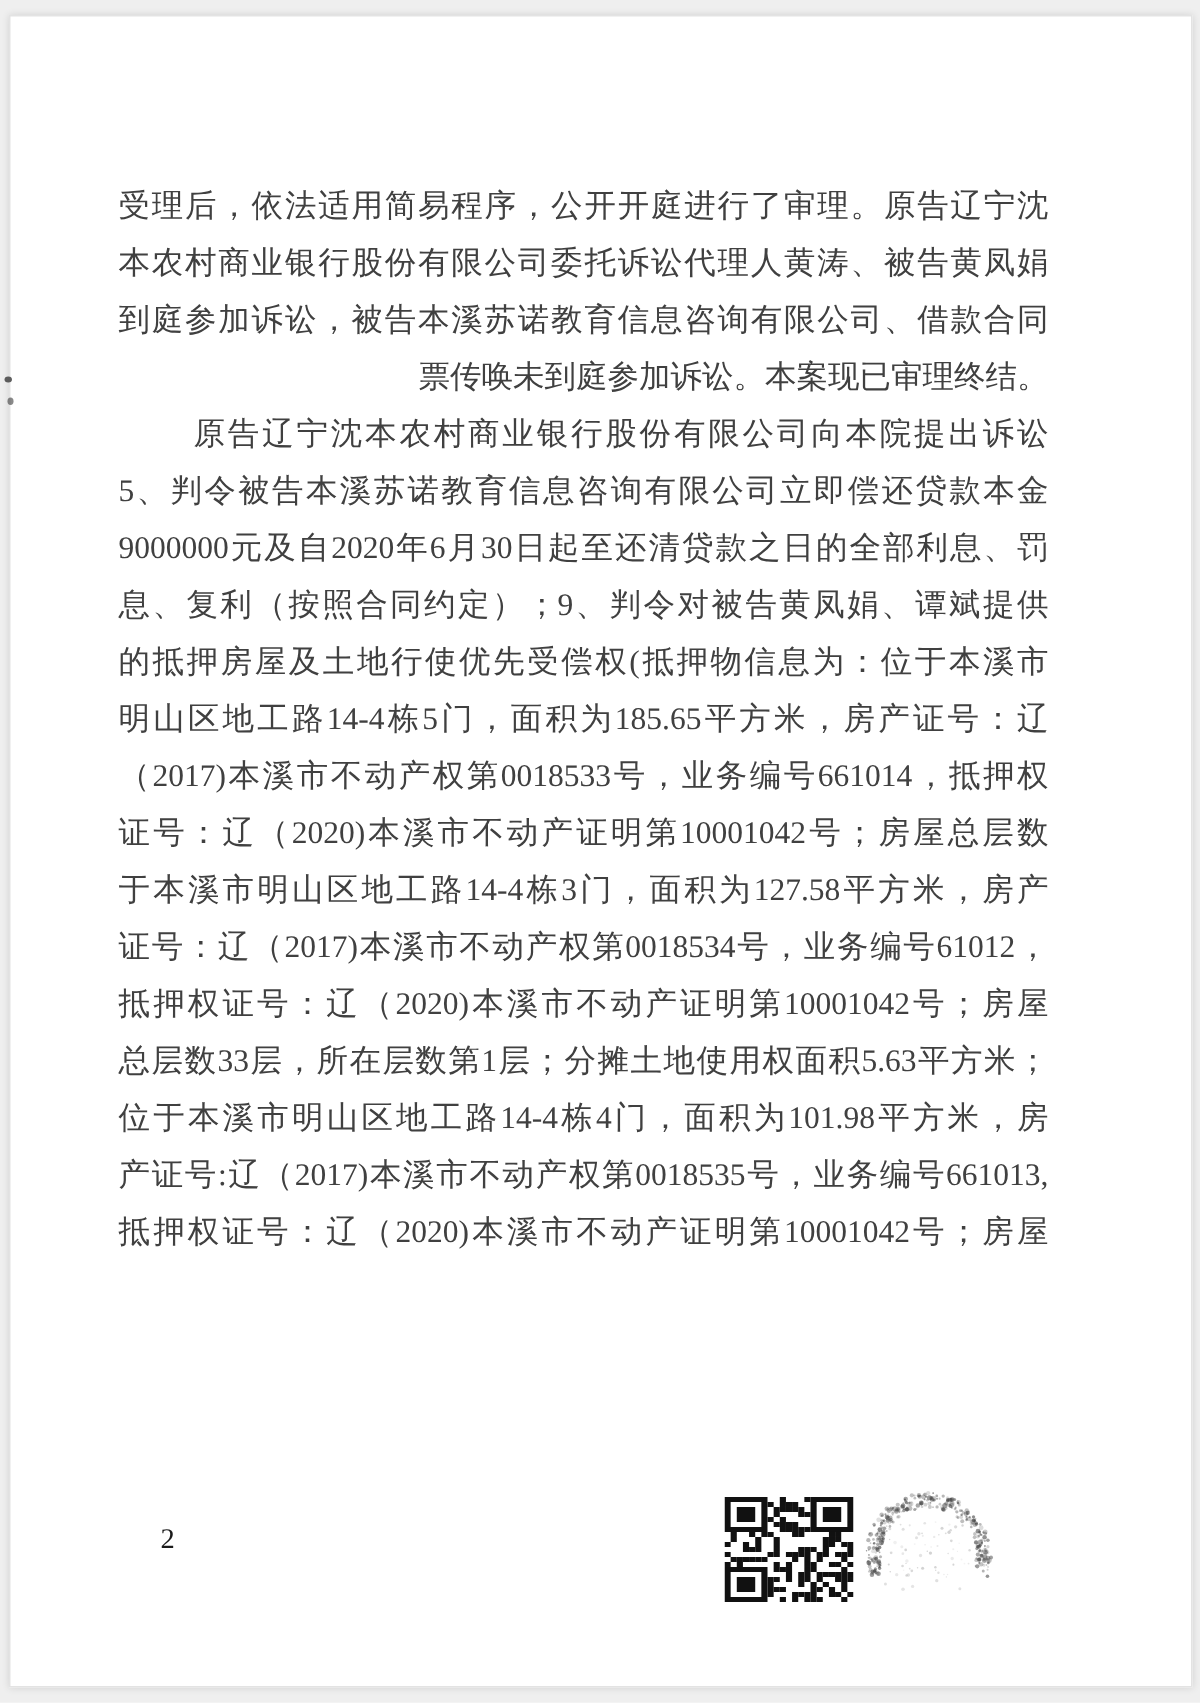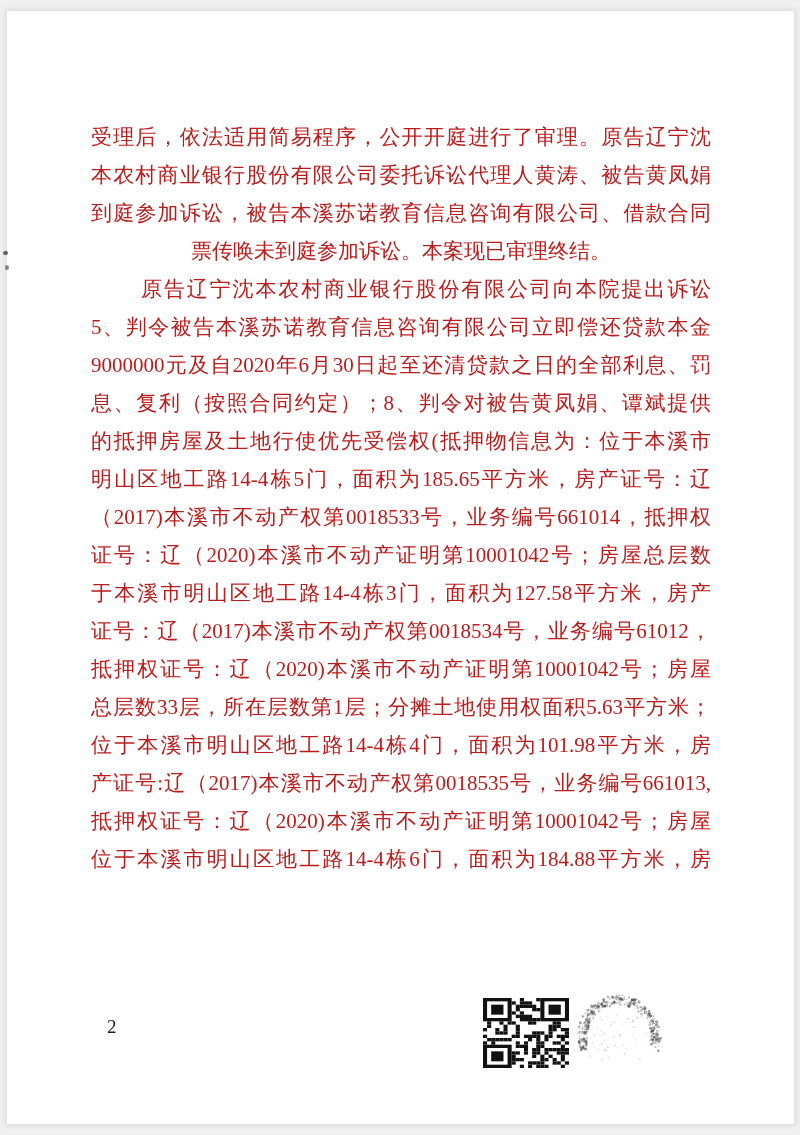--- a/index.html
+++ b/index.html
@@ -1,24 +1,24 @@
 <!DOCTYPE html>
 <html><head>
 <meta charset="utf-8">
 <style>
   html,body{margin:0;padding:0;width:800px;height:1135px;overflow:hidden;
     background:#efefef;font-family:"Liberation Serif",serif;}
   .paper{position:absolute;left:6px;top:10px;width:787px;height:1113px;
     background:#ffffff;border:1px solid #e3e3e3;box-shadow:0 0 5px rgba(0,0,0,.12);}
-  .doc-text{position:absolute;left:84px;top:107px;width:620px;color:#b91c1c;}
+  .doc-text{position:absolute;left:72px;top:107px;width:620px;color:#404040;}
   .line{height:38px;line-height:38px;font-size:21px;white-space:nowrap;
     font-weight:normal;letter-spacing:0;}
   .full{white-space:normal;text-align:justify;text-align-last:justify;}
   .indent{text-indent:50px;}
-  .short{text-align:center;}
+  .short{text-align:right;}
   .page-num{position:absolute;left:100px;top:1005px;font-size:19px;color:#1a1a1a;}
   .qr{position:absolute;left:476px;top:987px;width:86px;height:70px;}
   .seal{position:absolute;left:567px;top:976px;width:90px;height:96px;}
   .speck{position:absolute;background:#3a3a3a;border-radius:50%;opacity:.8;}
   .speck.s1{left:-4px;top:240px;width:5px;height:4px;}
   .speck.s2{left:-2px;top:254px;width:4px;height:5px;opacity:.6;}
 </style>
 </head>
 <body>
 
@@ -28,33 +28,32 @@
   <div class="speck s2"></div>
 
   <div class="doc-text">
     <div class="line full">受理后，依法适用简易程序，公开开庭进行了审理。原告辽宁沈</div>
     <div class="line full">本农村商业银行股份有限公司委托诉讼代理人黄涛、被告黄凤娟</div>
     <div class="line full">到庭参加诉讼，被告本溪苏诺教育信息咨询有限公司、借款合同</div>
     <div class="line short">票传唤未到庭参加诉讼。本案现已审理终结。</div>
     <div class="line full indent">原告辽宁沈本农村商业银行股份有限公司向本院提出诉讼</div>
     <div class="line full">5、判令被告本溪苏诺教育信息咨询有限公司立即偿还贷款本金</div>
     <div class="line full">9000000元及自2020年6月30日起至还清贷款之日的全部利息、罚</div>
-    <div class="line full">息、复利（按照合同约定）；8、判令对被告黄凤娟、谭斌提供</div>
+    <div class="line full">息、复利（按照合同约定）；9、判令对被告黄凤娟、谭斌提供</div>
     <div class="line full">的抵押房屋及土地行使优先受偿权(抵押物信息为：位于本溪市</div>
     <div class="line full">明山区地工路14-4栋5门，面积为185.65平方米，房产证号：辽</div>
     <div class="line full">（2017)本溪市不动产权第0018533号，业务编号661014，抵押权</div>
     <div class="line full">证号：辽（2020)本溪市不动产证明第10001042号；房屋总层数</div>
     <div class="line full">于本溪市明山区地工路14-4栋3门，面积为127.58平方米，房产</div>
     <div class="line full">证号：辽（2017)本溪市不动产权第0018534号，业务编号61012，</div>
     <div class="line full">抵押权证号：辽（2020)本溪市不动产证明第10001042号；房屋</div>
     <div class="line full">总层数33层，所在层数第1层；分摊土地使用权面积5.63平方米；</div>
     <div class="line full">位于本溪市明山区地工路14-4栋4门，面积为101.98平方米，房</div>
     <div class="line full">产证号:辽（2017)本溪市不动产权第0018535号，业务编号661013,</div>
     <div class="line full">抵押权证号：辽（2020)本溪市不动产证明第10001042号；房屋</div>
-    <div class="line full">位于本溪市明山区地工路14-4栋6门，面积为184.88平方米，房</div>
   </div>
 
   <div class="page-num">2</div>
 
   <svg class="qr" viewBox="0 0 86 70" preserveAspectRatio="none">
       <rect x="0" y="0" width="28.666666666666664" height="23.333333333333336" fill="#111"></rect>
       <rect x="4.095238095238095" y="3.3333333333333335" width="20.476190476190474" height="16.666666666666668" fill="#fff"></rect>
       <rect x="8.19047619047619" y="6.666666666666667" width="12.285714285714285" height="10" fill="#111"></rect>
       <rect x="57.33333333333333" y="0" width="28.666666666666664" height="23.333333333333336" fill="#111"></rect>
       <rect x="61.42857142857142" y="3.3333333333333335" width="20.476190476190474" height="16.666666666666668" fill="#fff"></rect>

